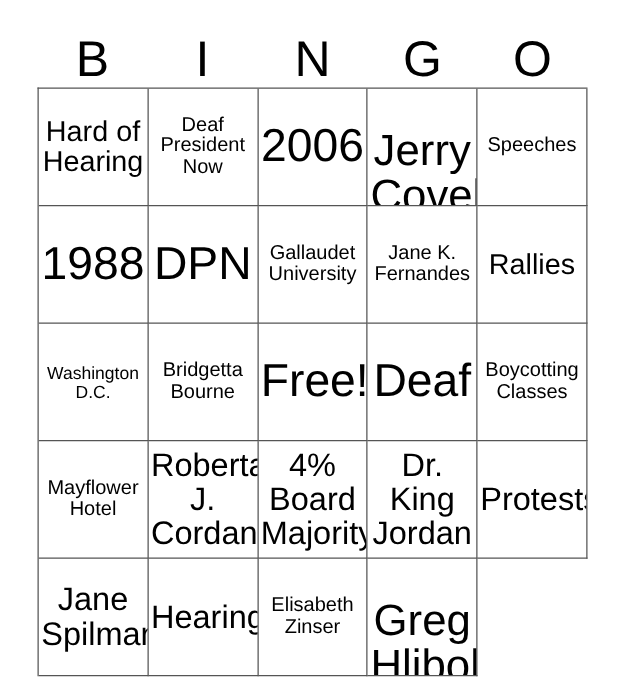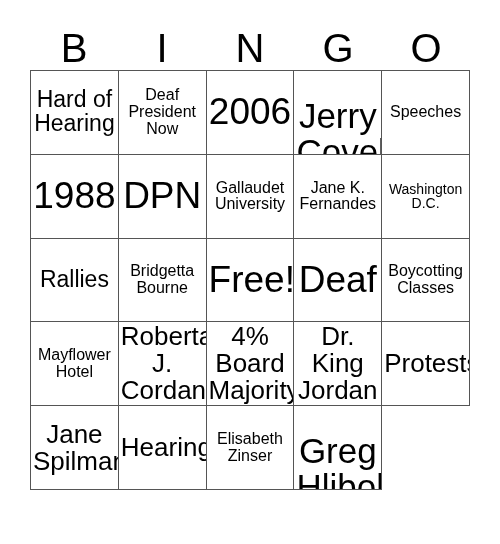--- a/index.html
+++ b/index.html
@@ -39,21 +39,21 @@
     letter-spacing: 0px;
     color: #000;
     user-select: none;
   }
   
   #grid {
     position: absolute;
     left: 30px;
     top: 70px;
     width: 440px;
-    height: 420px;
+    height: 471px;
     box-sizing: border-box;
     border-top: 1px solid #555;
     border-left: 1px solid #555;
     display: grid;
     grid-template-columns: repeat(5, 1fr);
     grid-template-rows: repeat(5, 1fr);
     background: #ffffff;
   }
   .cell {
     box-sizing: border-box;
@@ -123,25 +123,25 @@
       </div>
       <div class="cell">
         <span class="cell-text fs-s">Gallaudet
 University</span>
       </div>
       <div class="cell">
         <span class="cell-text fs-s">Jane K.
 Fernandes</span>
       </div>
       <div class="cell">
+        <span class="cell-text fs-l">Rallies</span>
+      </div>
+      <div class="cell">
         <span class="cell-text fs-xs">Washington
 D.C.</span>
-      </div>
-      <div class="cell">
-        <span class="cell-text fs-l">Rallies</span>
       </div>
       <div class="cell">
         <span class="cell-text fs-s">Bridgetta
 Bourne</span>
       </div>
       <div class="cell">
         <span class="cell-text fs-xxl">Free!</span>
       </div>
       <div class="cell">
         <span class="cell-text fs-xxl">Deaf</span>

